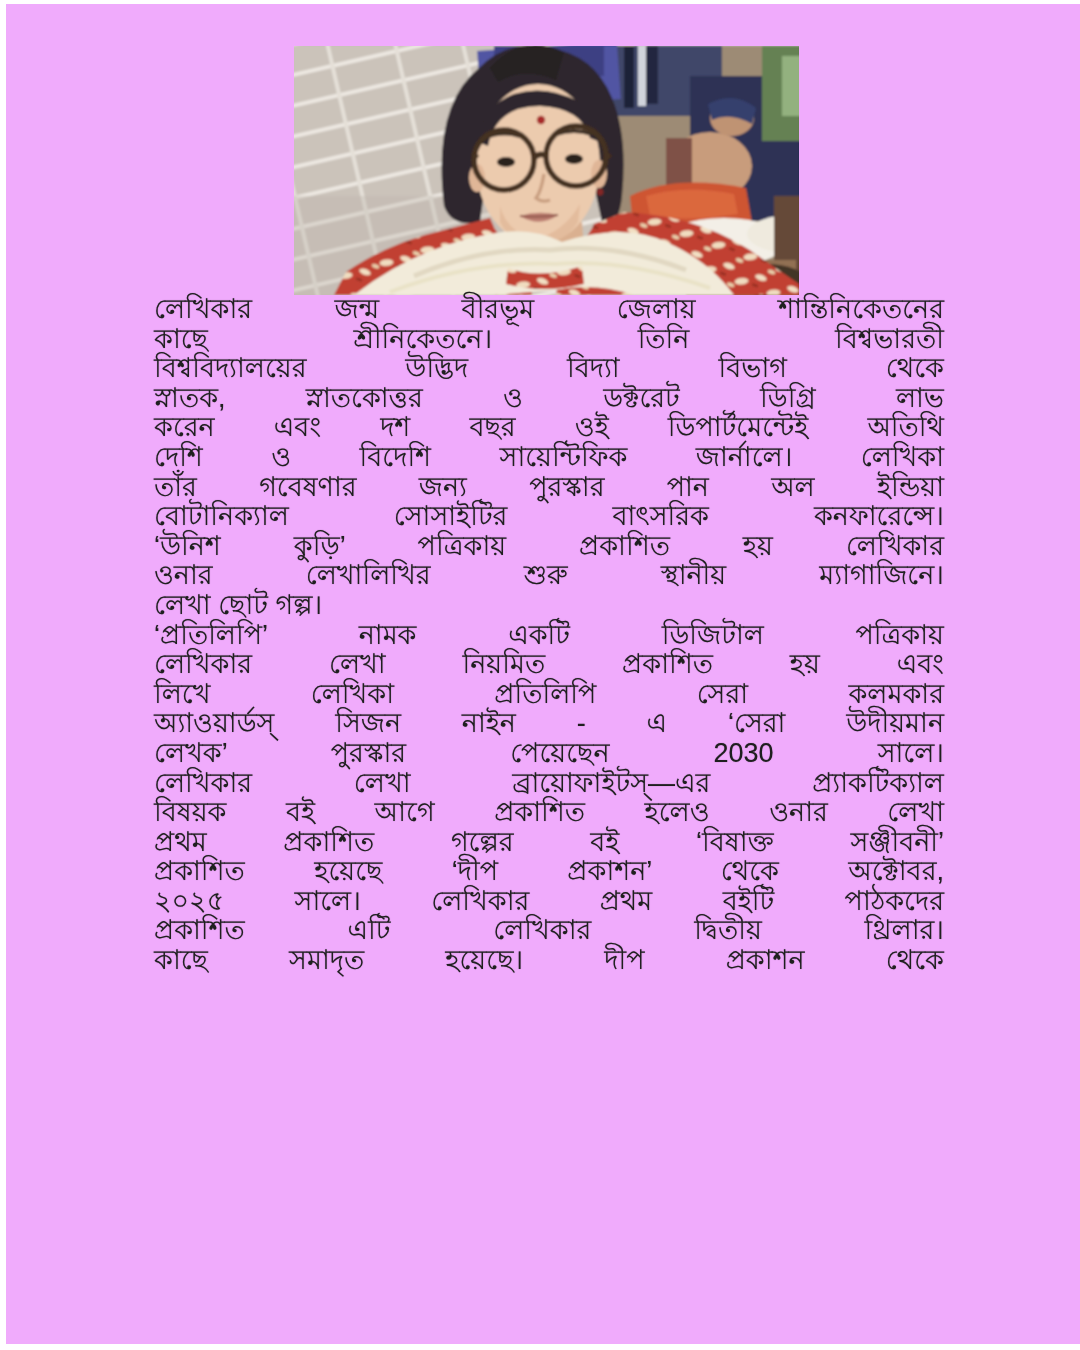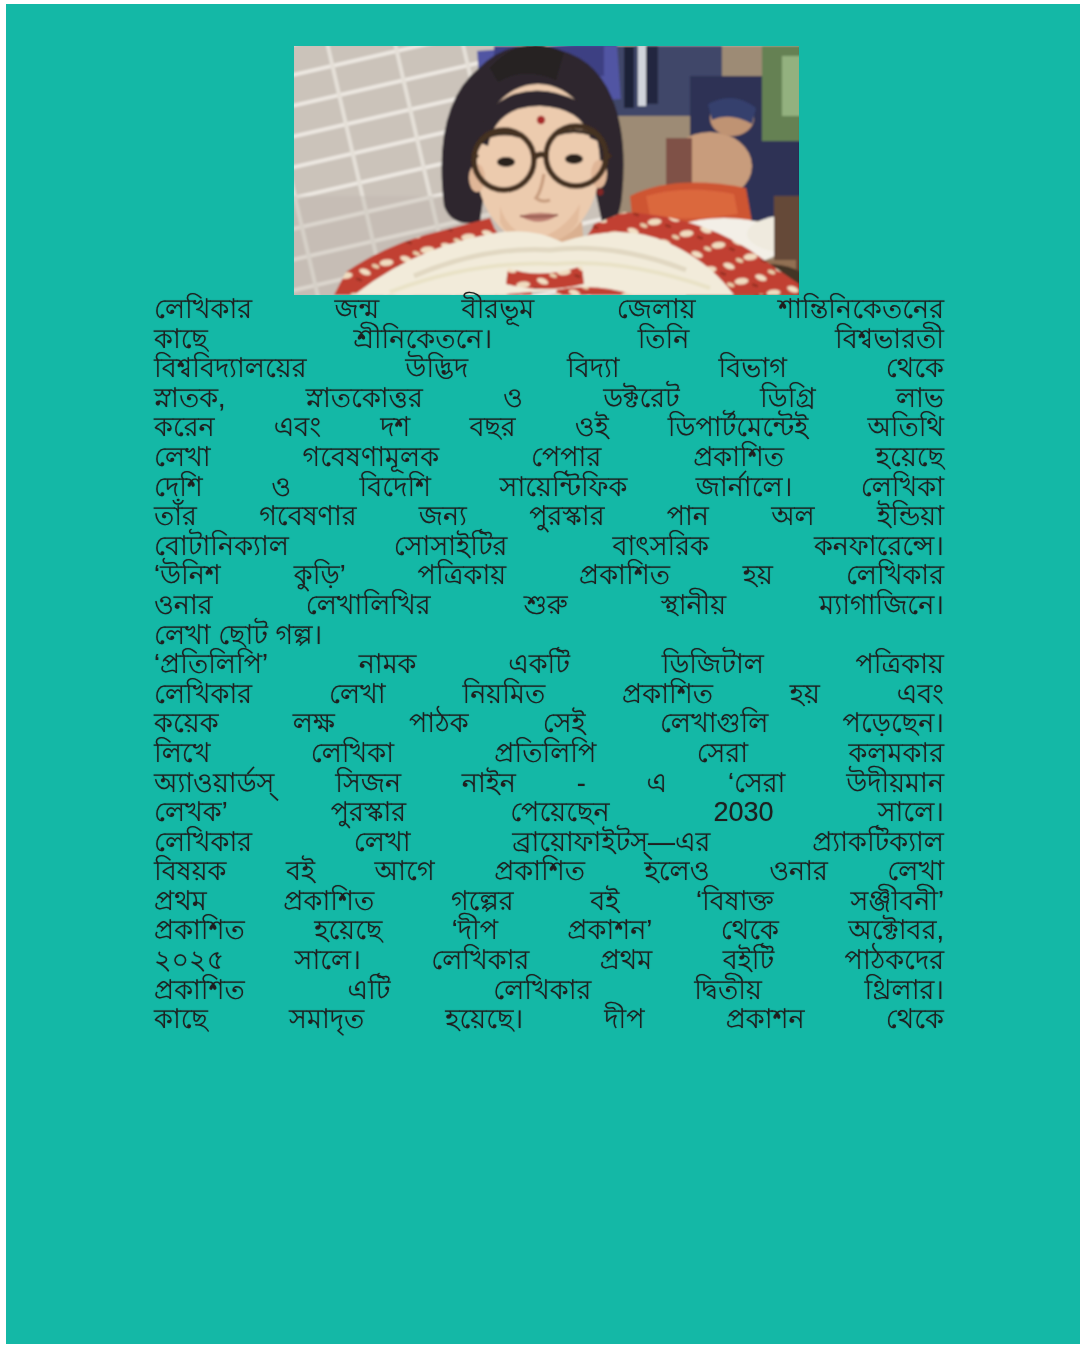--- a/index.html
+++ b/index.html
@@ -6,21 +6,21 @@
   body{
     width:1080px;height:1350px;
     background:#ffffff;
     position:relative;
     overflow:hidden;
     font-family:"Liberation Sans","DejaVu Sans",sans-serif;
   }
   .panel{
     position:absolute;
     left:6px;top:4px;right:0;bottom:6px;
-    background:#14b8a6;
+    background:#f0abfc;
     text-decoration:underline;
   }
   .photo{
     position:absolute;
     left:288px;top:42px;width:505px;height:249px;
     overflow:hidden;
     background:#c9c2ba;
   }
   .photo svg{display:block;width:100%;height:100%;}
   .bio{
@@ -148,30 +148,28 @@
       </g>
     </svg>
   </div>
 
   <div class="bio">
       <div class="bio-line j">লেখিকার জন্ম বীরভূম জেলায় শান্তিনিকেতনের</div>
       <div class="bio-line j">কাছে শ্রীনিকেতনে। তিনি বিশ্বভারতী</div>
       <div class="bio-line j">বিশ্ববিদ্যালয়ের উদ্ভিদ বিদ্যা বিভাগ থেকে</div>
       <div class="bio-line j">স্নাতক, স্নাতকোত্তর ও ডক্টরেট ডিগ্রি লাভ</div>
       <div class="bio-line j">করেন এবং দশ বছর ওই ডিপার্টমেন্টেই অতিথি</div>
-      <div class="bio-line j">লেখা গবেষণামূলক পেপার প্রকাশিত হয়েছে</div>
       <div class="bio-line j">দেশি ও বিদেশি সায়েন্টিফিক জার্নালে। লেখিকা</div>
       <div class="bio-line j">তাঁর গবেষণার জন্য পুরস্কার পান অল ইন্ডিয়া</div>
       <div class="bio-line j">বোটানিক্যাল সোসাইটির বাৎসরিক কনফারেন্সে।</div>
       <div class="bio-line j">‘উনিশ কুড়ি’ পত্রিকায় প্রকাশিত হয় লেখিকার</div>
       <div class="bio-line j">ওনার লেখালিখির শুরু স্থানীয় ম্যাগাজিনে।</div>
       <div class="bio-line">লেখা ছোট গল্প।</div>
       <div class="bio-line j">‘প্রতিলিপি’ নামক একটি ডিজিটাল পত্রিকায়</div>
       <div class="bio-line j">লেখিকার লেখা নিয়মিত প্রকাশিত হয় এবং</div>
-      <div class="bio-line j">কয়েক লক্ষ পাঠক সেই লেখাগুলি পড়েছেন।</div>
       <div class="bio-line j">লিখে লেখিকা প্রতিলিপি সেরা কলমকার</div>
       <div class="bio-line j">অ্যাওয়ার্ডস্ সিজন নাইন - এ ‘সেরা উদীয়মান</div>
       <div class="bio-line j">লেখক’ পুরস্কার পেয়েছেন 2030 সালে।</div>
       <div class="bio-line j">লেখিকার লেখা ব্রায়োফাইটস্—এর প্র্যাকটিক্যাল</div>
       <div class="bio-line j">বিষয়ক বই আগে প্রকাশিত হলেও ওনার লেখা</div>
       <div class="bio-line j">প্রথম প্রকাশিত গল্পের বই ‘বিষাক্ত সঞ্জীবনী’</div>
       <div class="bio-line j">প্রকাশিত হয়েছে ‘দীপ প্রকাশন’ থেকে অক্টোবর,</div>
       <div class="bio-line j">২০২৫ সালে। লেখিকার প্রথম বইটি পাঠকদের</div>
       <div class="bio-line j">প্রকাশিত এটি লেখিকার দ্বিতীয় থ্রিলার।</div>
       <div class="bio-line j">কাছে সমাদৃত হয়েছে। দীপ প্রকাশন থেকে</div>

